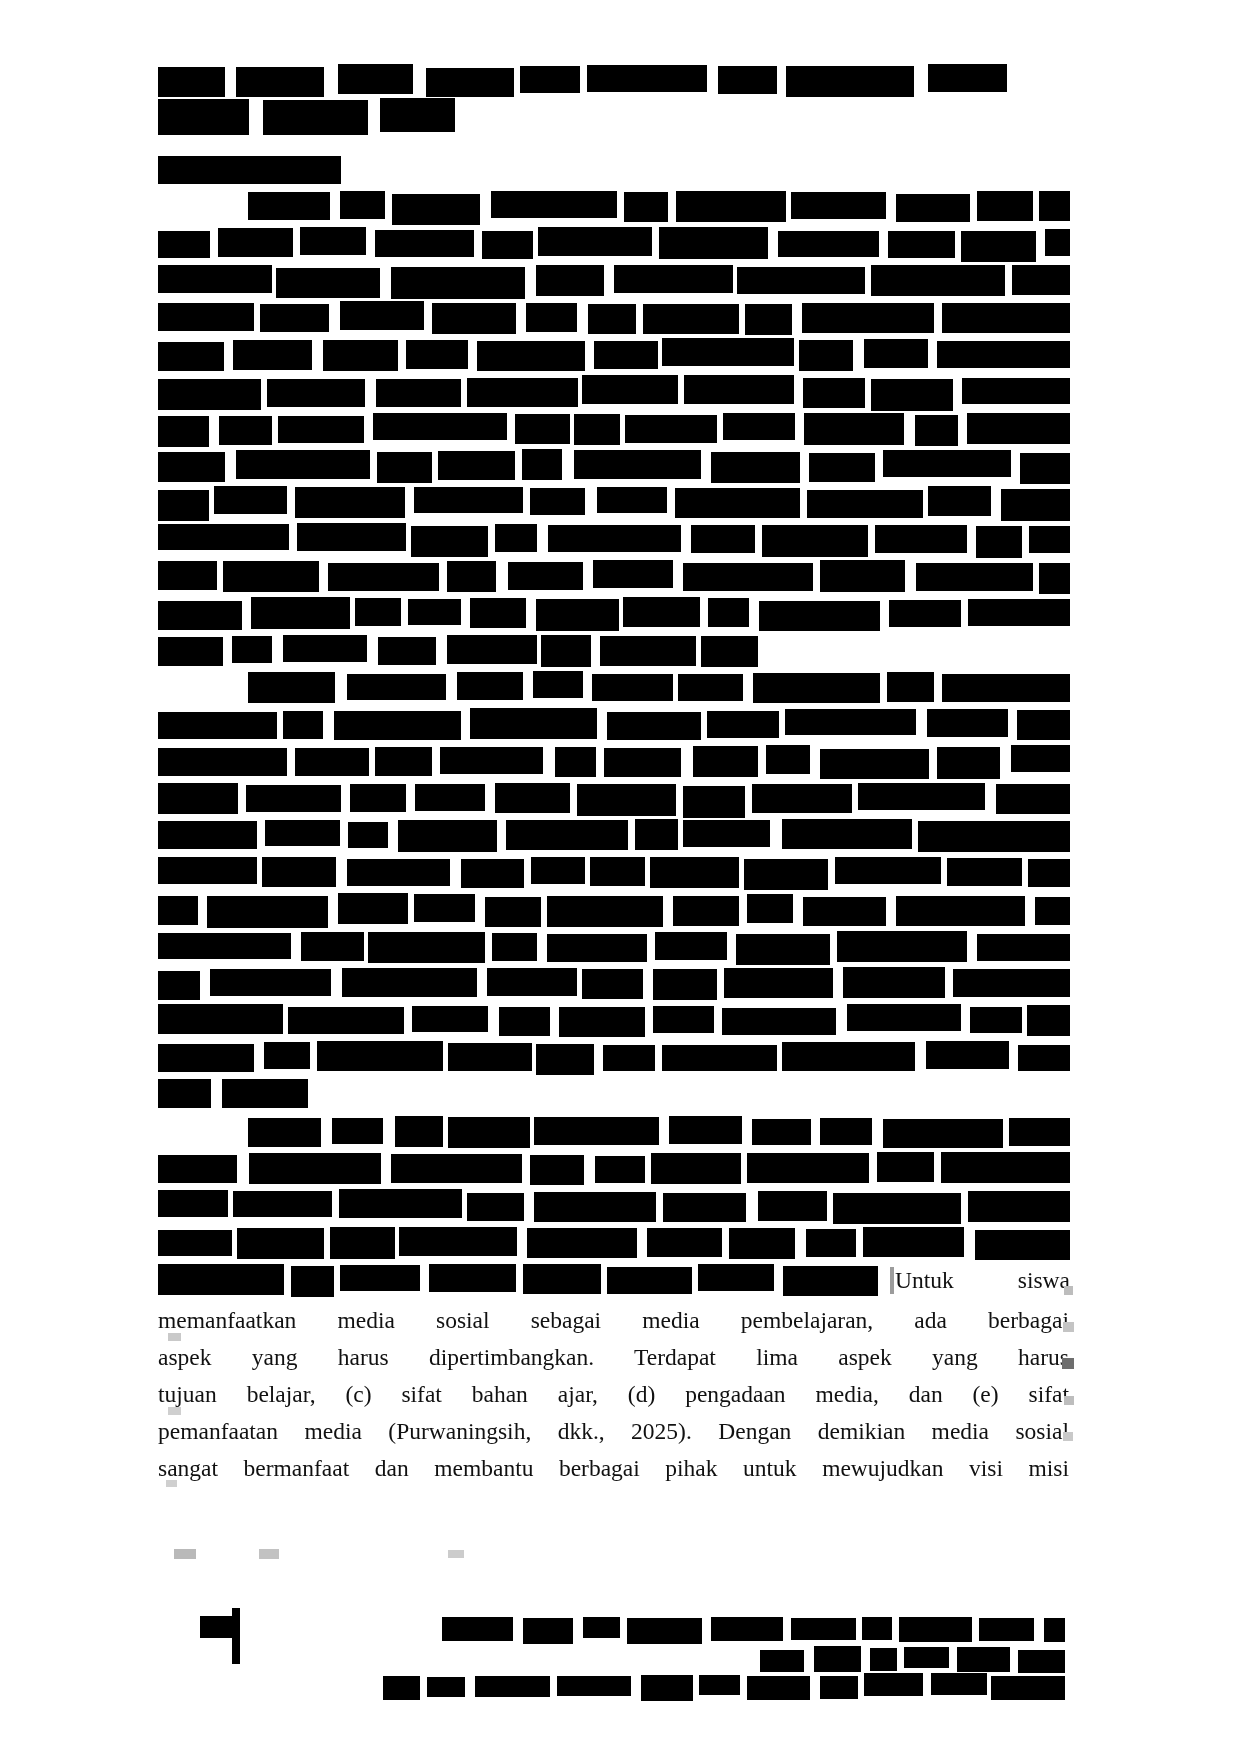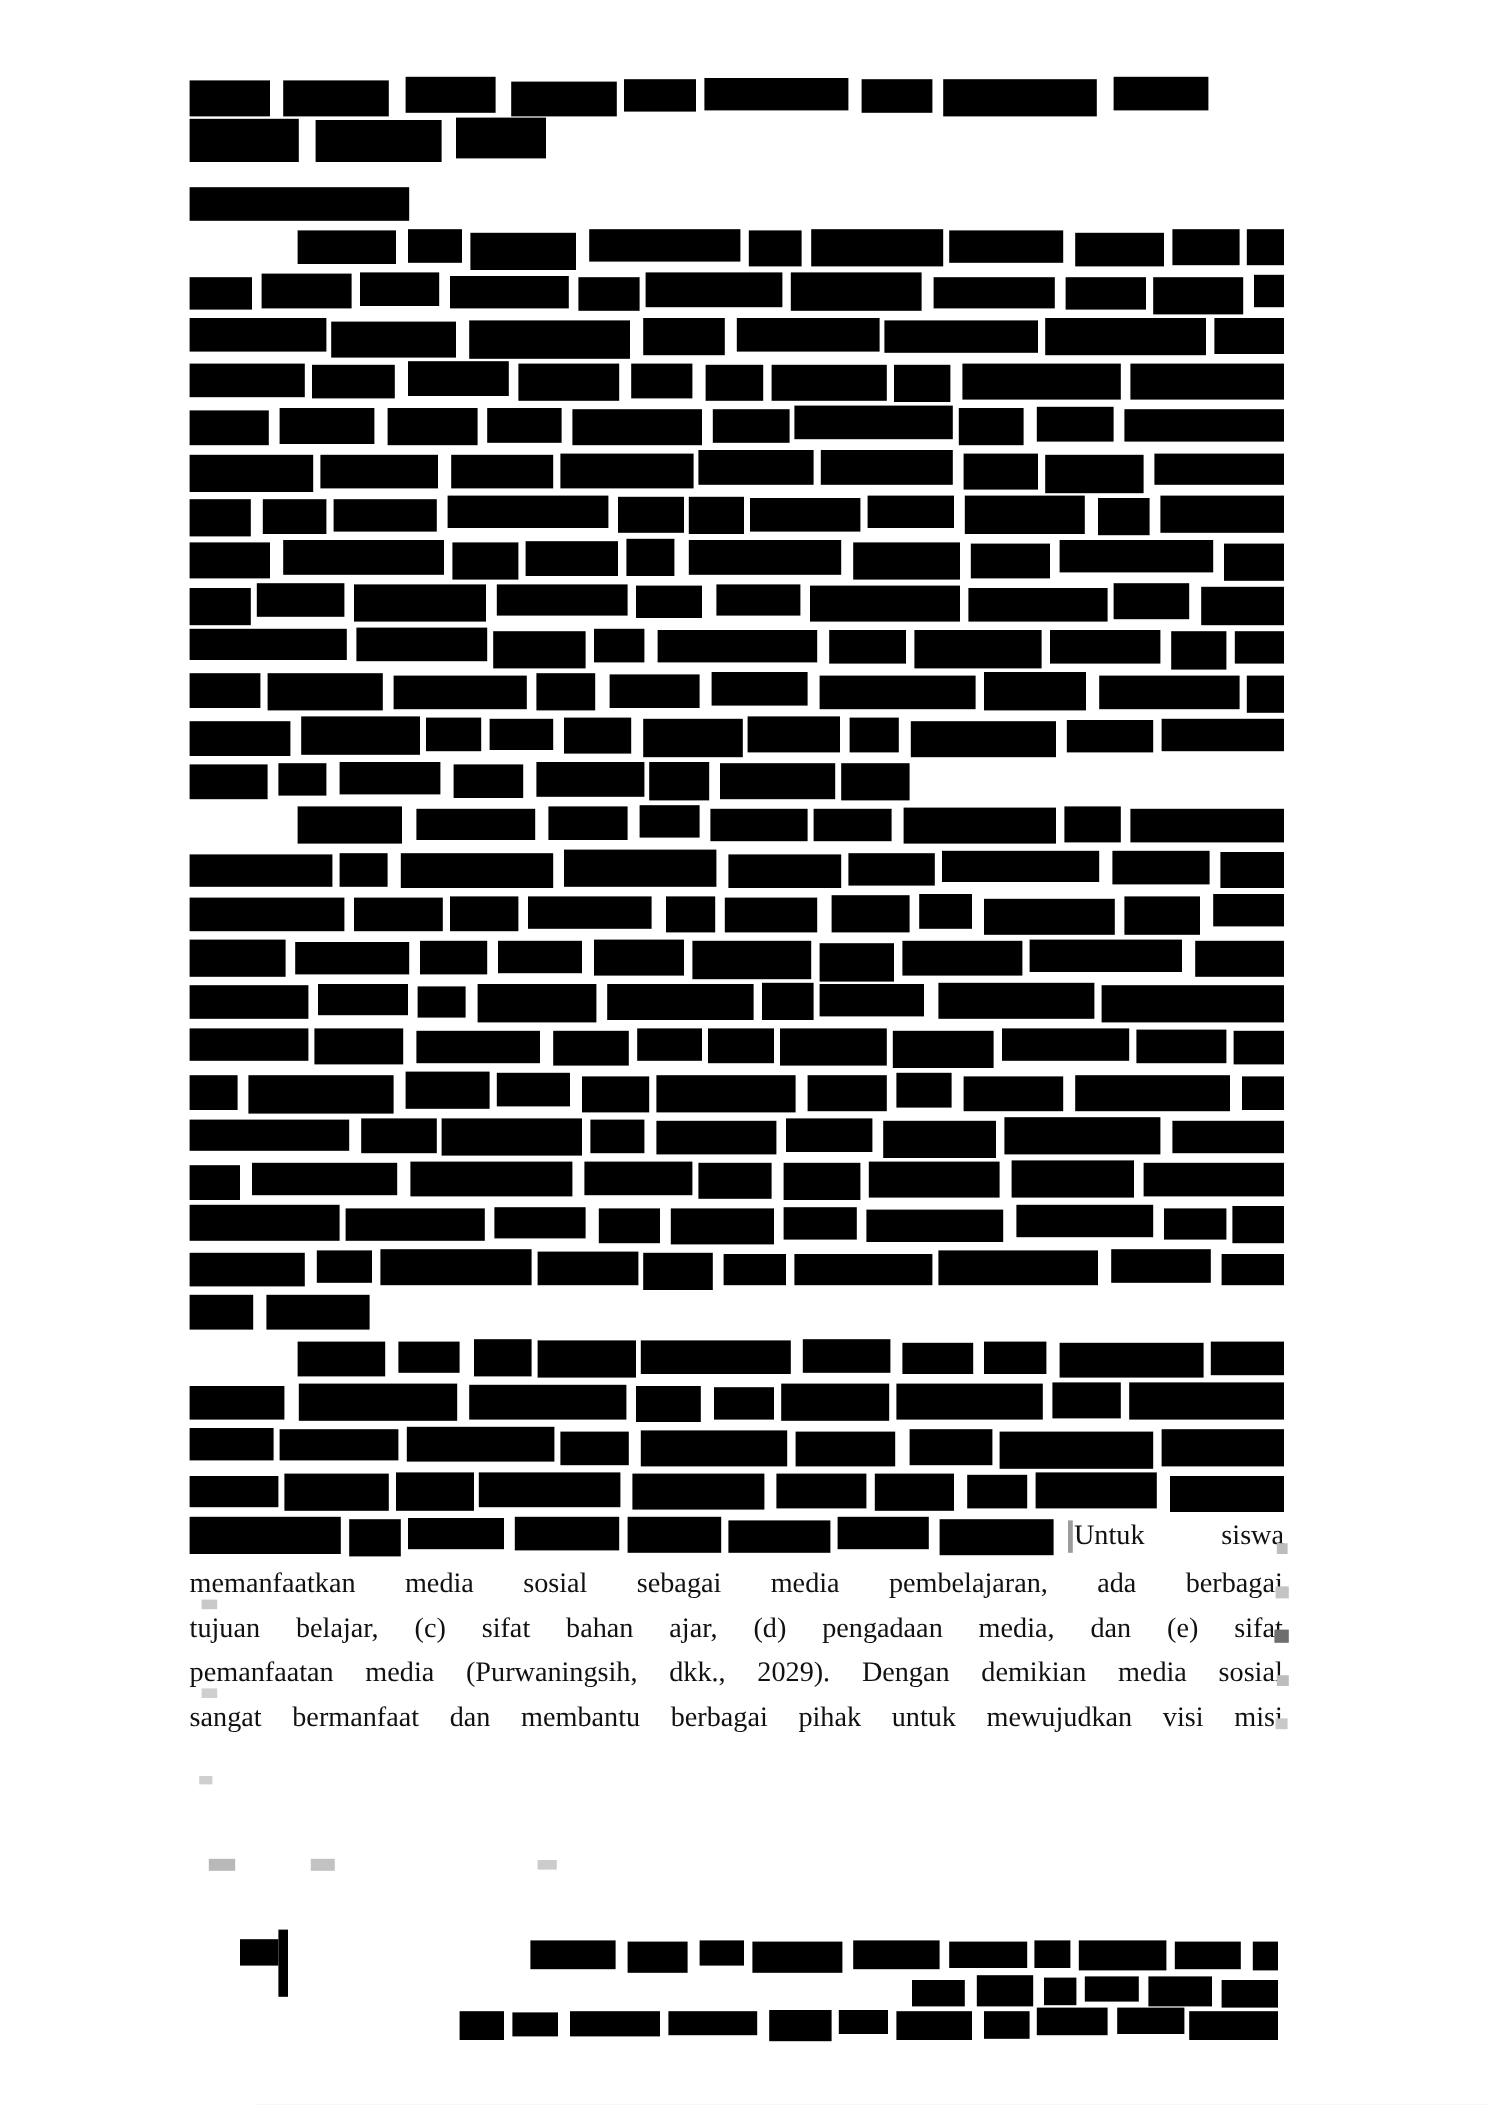--- a/index.html
+++ b/index.html
@@ -439,22 +439,23 @@
       <div class="solid-rect" style="background: rgb(0, 0, 0); left: 232px; top: 1608px; width: 8px; height: 56px;"></div>
     </div>
 
   <div class="partial-line">
     <span>Untuk</span>
     <span>siswa</span>
   </div>
 
   <div class="text-block">
     <div class="text-line">memanfaatkan media sosial sebagai media pembelajaran, ada berbagai</div>
+    <div class="text-line">aspek yang harus dipertimbangkan. Terdapat lima aspek yang harus</div>
     <div class="text-line">tujuan belajar, (c) sifat bahan ajar, (d) pengadaan media, dan (e) sifat</div>
-    <div class="text-line">pemanfaatan media (Purwaningsih, dkk., 2029). Dengan demikian media sosial</div>
+    <div class="text-line">pemanfaatan media (Purwaningsih, dkk., 2025). Dengan demikian media sosial</div>
     <div class="text-line">sangat bermanfaat dan membantu berbagai pihak untuk mewujudkan visi misi</div>
   </div>
 
   <div id="artifacts">
       <div class="artifact" style="left: 890px; top: 1267px; width: 4px; height: 27px; background: rgb(156, 156, 156);"></div>
       <div class="artifact" style="left: 1064px; top: 1286px; width: 9px; height: 9px; background: rgb(189, 189, 189);"></div>
       <div class="artifact" style="left: 1063px; top: 1322px; width: 11px; height: 10px; background: rgb(196, 196, 196);"></div>
       <div class="artifact" style="left: 1062px; top: 1358px; width: 12px; height: 11px; background: rgb(110, 110, 110);"></div>
       <div class="artifact" style="left: 1064px; top: 1396px; width: 10px; height: 9px; background: rgb(189, 189, 189);"></div>
       <div class="artifact" style="left: 1063px; top: 1432px; width: 10px; height: 9px; background: rgb(201, 201, 201);"></div>

